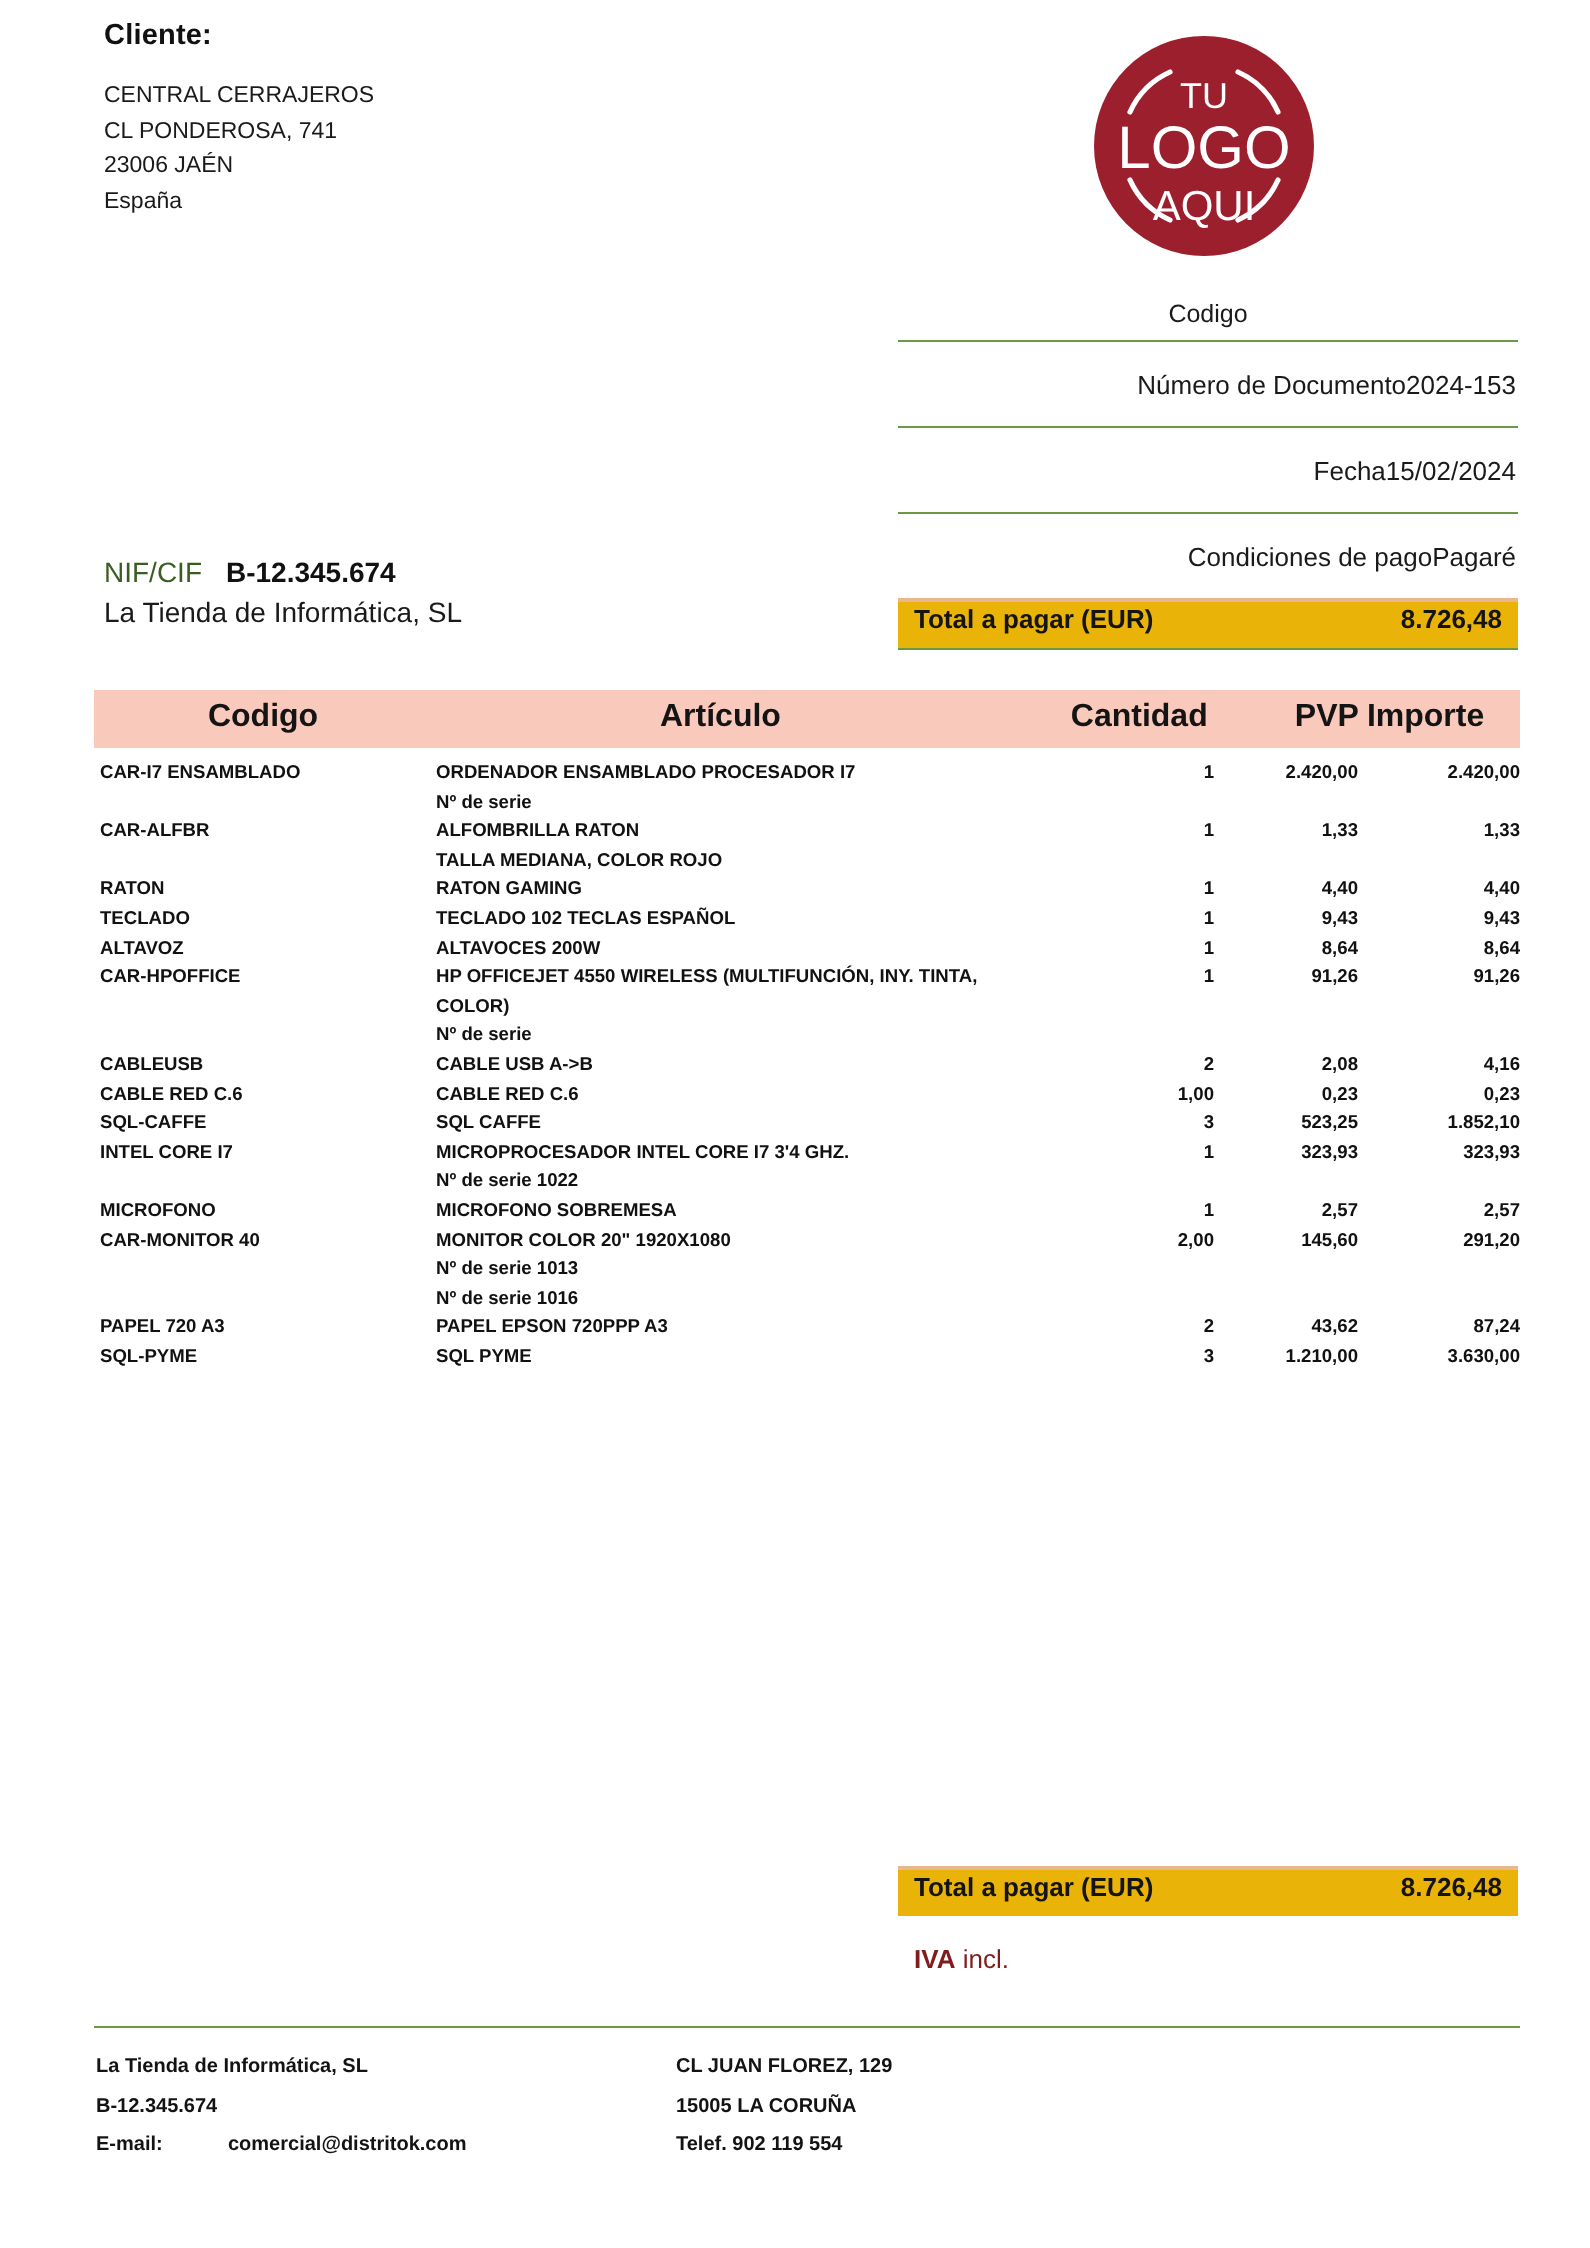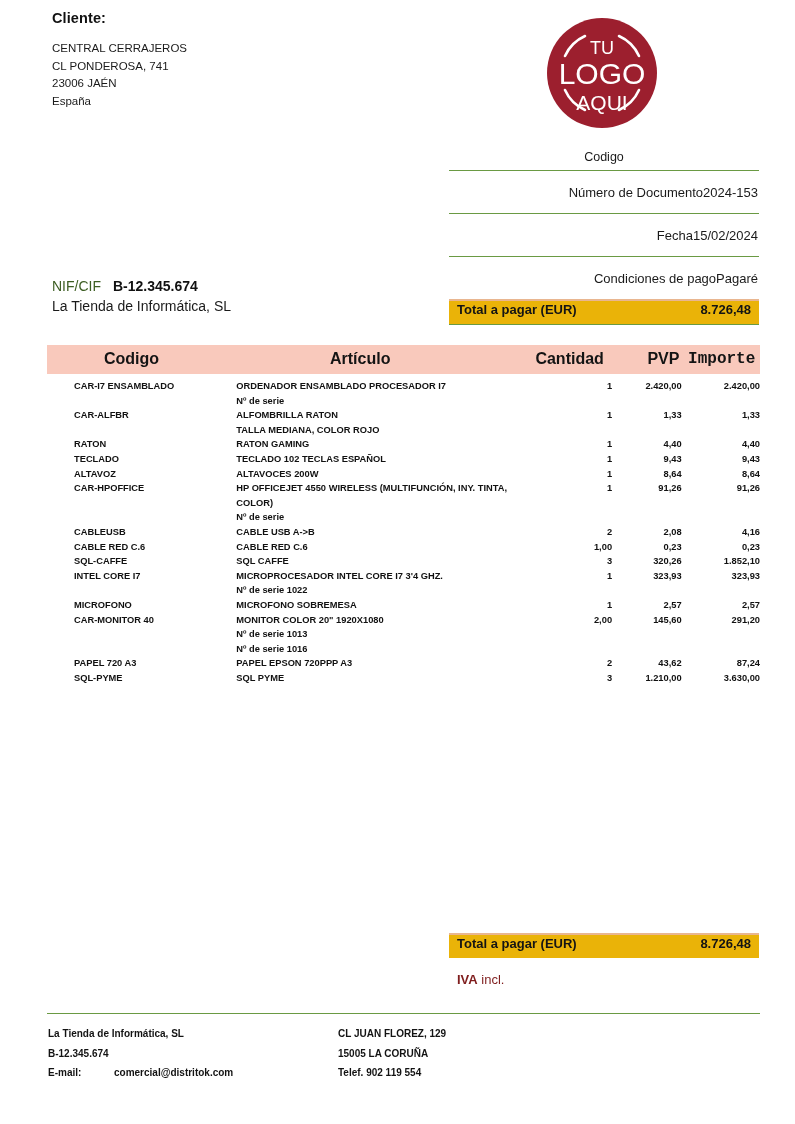--- a/index.html
+++ b/index.html
@@ -129,31 +129,31 @@
     display: flex;
     font-weight: bold;
     font-size: 16px;
     color: #141414;
     padding: 5px 0 6px 0;
   }
   .th-codigo   { width: 170px; text-align: center; }
   .th-articulo { width: 290px; text-align: center; }
   .th-cantidad { width: 100px; text-align: right; }
   .th-pvp      { width: 76px;  text-align: right; padding-right: 4px;}
-  .th-importe  { width: 77px;  text-align: center; font-family: Liberation Mono, monospace; }
+  .th-importe  { width: 77px;  text-align: left; }
 
   .tbody { padding-top: 5px; }
   .trow {
     display: flex;
     font-size: 9.3px;
     font-weight: bold;
     line-height: 14.6px;
     color: #111111;
   }
-  .td-codigo   { width: 170px; padding-left: 3px; box-sizing: border-box; margin-left: 24px;}
+  .td-codigo   { width: 170px; padding-left: 3px; box-sizing: border-box;}
   .td-articulo { width: 290px; padding-left: 1px; box-sizing: border-box;}
   .td-cantidad { width: 100px; text-align: right; }
   .td-pvp      { width: 76px;  text-align: right; padding-right: 4px; box-sizing: border-box;}
   .td-importe  { width: 77px;  text-align: right; }
   .trow.sub .td-articulo { }
 
   
   .bottom-total {
     position: absolute;
     left: 449px;
@@ -349,21 +349,21 @@
           <div class="td-codigo">CABLE RED C.6</div>
           <div class="td-articulo">CABLE RED C.6</div>
           <div class="td-cantidad">1,00</div>
           <div class="td-pvp">0,23</div>
           <div class="td-importe">0,23</div>
         </div>
         <div class="trow">
           <div class="td-codigo">SQL-CAFFE</div>
           <div class="td-articulo">SQL CAFFE</div>
           <div class="td-cantidad">3</div>
-          <div class="td-pvp">320,26</div>
+          <div class="td-pvp">523,25</div>
           <div class="td-importe">1.852,10</div>
         </div>
         <div class="trow">
           <div class="td-codigo">INTEL CORE I7</div>
           <div class="td-articulo">MICROPROCESADOR INTEL CORE I7 3'4 GHZ.</div>
           <div class="td-cantidad">1</div>
           <div class="td-pvp">323,93</div>
           <div class="td-importe">323,93</div>
         </div>
         <div class="trow sub">

